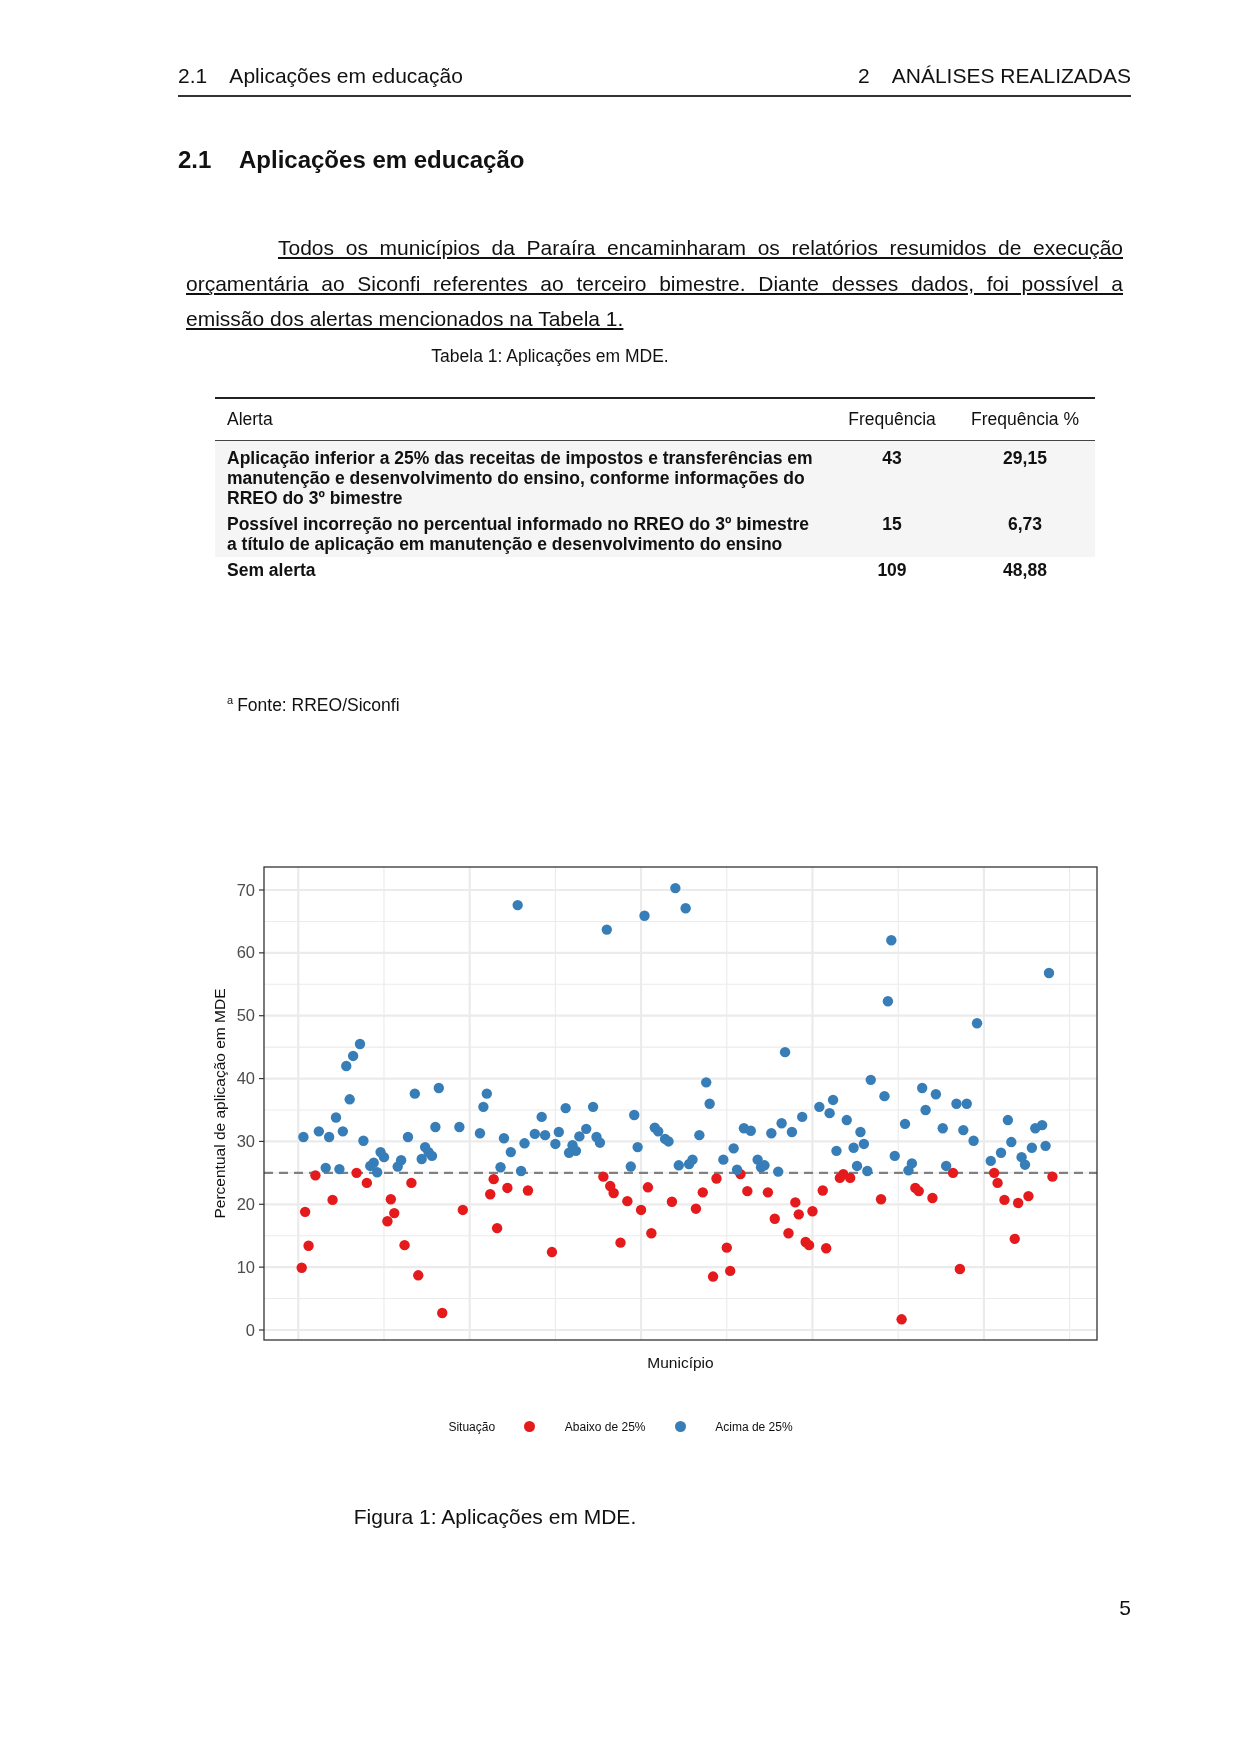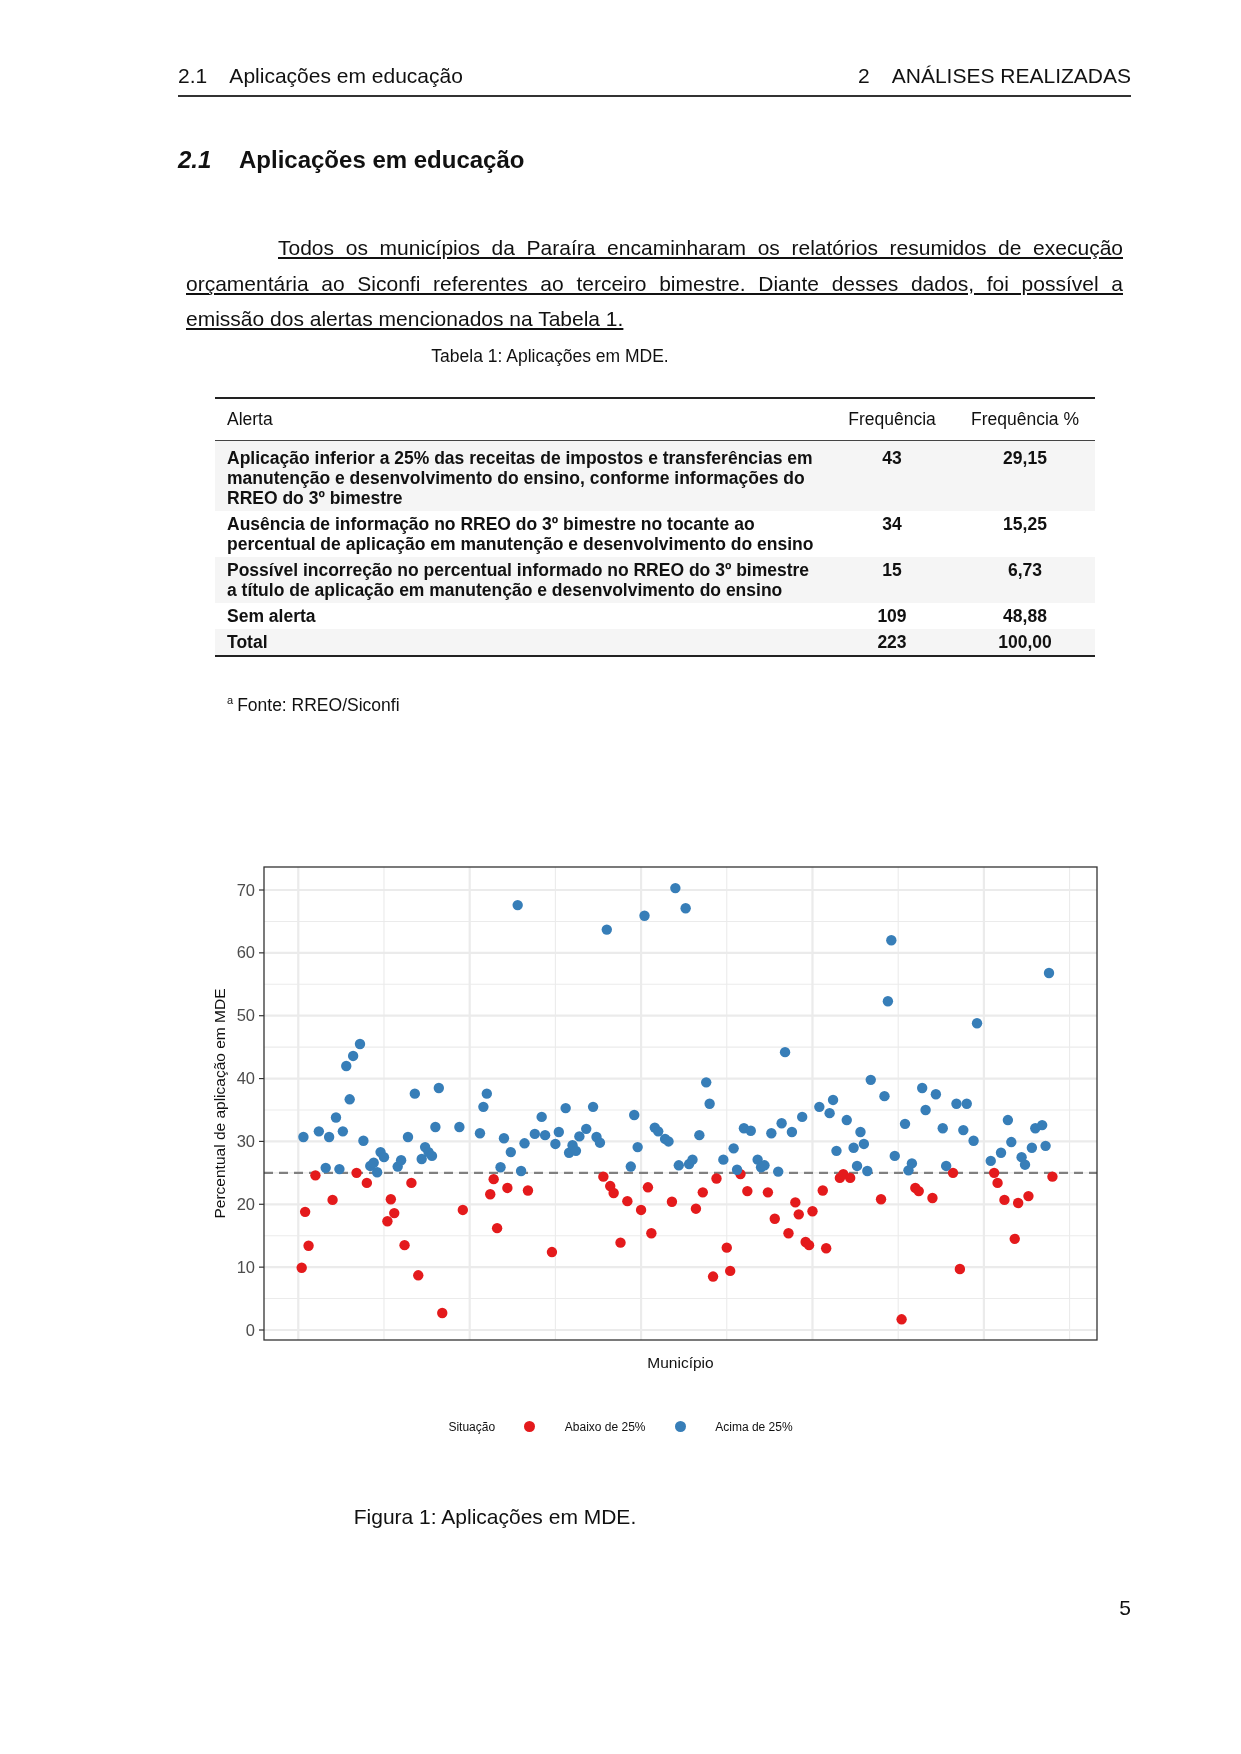--- a/index.html
+++ b/index.html
@@ -3,21 +3,21 @@
 <meta charset="utf-8">
 <style>
   html, body { margin:0; padding:0; background:#ffffff; }
   body { width:1241px; height:1754px; position:relative; font-family:"Liberation Sans", sans-serif; color:#111; overflow:hidden; }
   .abs { position:absolute; }
   .hdr { top:64px; font-size:21px; color:#111; }
   .hdr-left { left:178px; }
   .hdr-right { right:110px; }
   .hdr-rule { left:178px; width:953px; top:95px; height:1.5px; background:#333; }
   .sec { left:178px; top:146px; font-size:24px; font-weight:bold; }
-  .sec .num { display:inline-block; width:61px;font-style:italic; }
+  .sec .num { display:inline-block; width:61px; }
   .para { left:178px; top:222px; width:953px; font-size:21px; line-height:35.5px; text-align:justify; }
   .para p { margin:8px; text-indent:92px;text-decoration:underline; }
   .tcap { left:0; width:1100px; top:346px; text-align:center; font-size:17.5px; }
   table.t { position:absolute; left:215px; top:397px; width:880px; border-collapse:collapse; font-size:17.5px; }
   table.t th { font-weight:normal; text-align:left; padding:10px 12px 10px 12px; border-top:2.5px solid #222; border-bottom:1.5px solid #444; }
   table.t th.c, table.t td.c { text-align:center; }
   table.t td { padding:3px 12px 3px 12px; vertical-align:top; line-height:20px;font-weight:bold; }
   table.t tr.odd td { background:#f5f5f5; }
   table.t tr.last td { border-bottom:2.5px solid #222; }
   table.t tbody tr:first-child td { padding-top:7px; }
@@ -59,39 +59,29 @@
       <th class="c">Frequência</th>
       <th class="c">Frequência %</th>
     </tr>
   </thead>
   <tbody>
     <tr class="odd">
       <td>Aplicação inferior a 25% das receitas de impostos e transferências em manutenção e desenvolvimento do ensino, conforme informações do RREO do 3º bimestre</td>
       <td class="c">43</td>
       <td class="c">29,15</td>
     </tr>
-    <tr>
-      <td>Ausência de informação no RREO do 3º bimestre no tocante ao percentual de aplicação em manutenção e desenvolvimento do ensino</td>
-      <td class="c">34</td>
-      <td class="c">15,25</td>
-    </tr>
     <tr class="odd">
       <td>Possível incorreção no percentual informado no RREO do 3º bimestre a título de aplicação em manutenção e desenvolvimento do ensino</td>
       <td class="c">15</td>
       <td class="c">6,73</td>
     </tr>
     <tr>
       <td>Sem alerta</td>
       <td class="c">109</td>
       <td class="c">48,88</td>
-    </tr>
-    <tr class="odd last">
-      <td>Total</td>
-      <td class="c">223</td>
-      <td class="c">100,00</td>
     </tr>
   </tbody>
 </table>
 
 <div class="abs foot">
   <sup>a</sup><span>Fonte: RREO/Siconfi</span>
 </div>
 
 <div class="abs chart">
   <svg id="chart-svg" width="1241" height="570">

